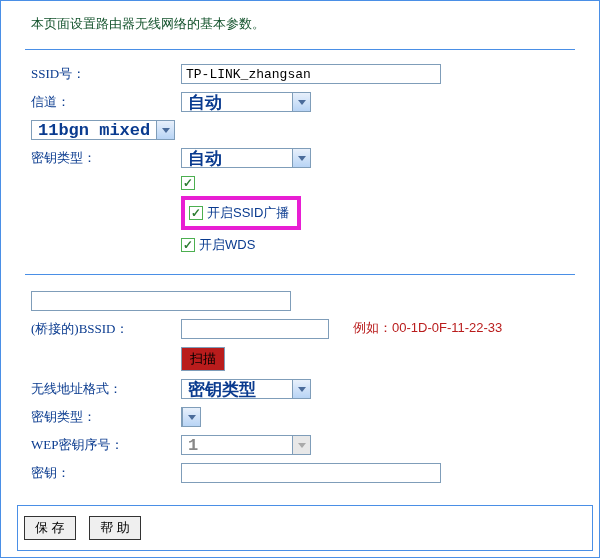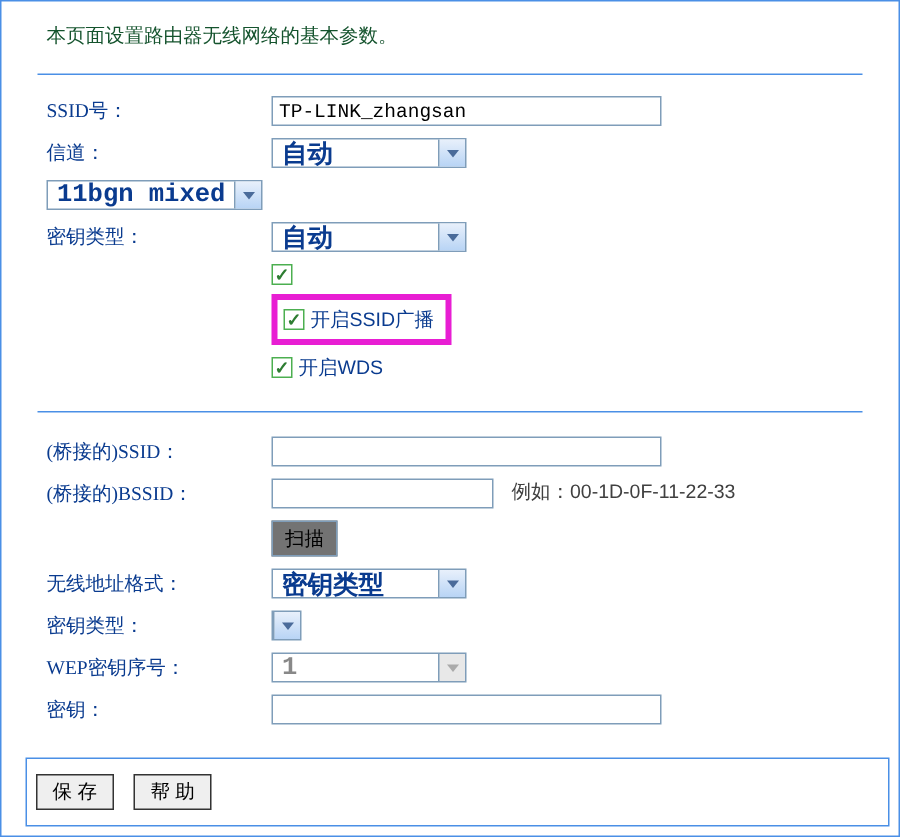--- a/index.html
+++ b/index.html
@@ -21,22 +21,22 @@
 .select-wrap.disabled { color: #888; }
 .select-text { padding: 1px 6px; font-family: "Courier New", monospace; font-size: 17px; min-width: 110px; display: flex; align-items: center; font-weight: bold; }
 .select-btn { width: 18px; background: linear-gradient(#E8F0FB, #B8D4F5); border-left: 1px solid #7F9DB9; display: flex; align-items: center; justify-content: center; cursor: pointer; }
 .select-btn.disabled { background: #E8E8E8; cursor: default; }
 .arrow-down { width: 0; height: 0; border-left: 4px solid transparent; border-right: 4px solid transparent; border-top: 5px solid #4A6B9A; }
 .arrow-down.disabled { border-top-color: #aaa; }
 .checkbox-row { display: flex; align-items: center; margin-left: 150px; margin-bottom: 6px; }
 .checkbox { width: 14px; height: 14px; border: 1px solid #4CAF50; display: inline-flex; align-items: center; justify-content: center; margin-right: 4px; background: #fff; cursor: pointer; }
 .check { color: #2E7D32; font-size: 12px; line-height: 1; font-weight: bold; }
 .highlight { border: 4px solid #E81ED3; padding: 4px 8px 4px 4px; display: inline-flex; align-items: center; }
-.hint { color: #404040; margin-left: 6px; }
-.scan-btn { border: 1px solid #7F9DB9; background: #737373; padding: 2px 8px; font-size: 13px; color: #000; cursor: pointer; margin-left: 150px; }
+.hint { color: #b91c1c; margin-left: 18px; }
+.scan-btn { border: 1px solid #7F9DB9; background: #b91c1c; padding: 2px 8px; font-size: 13px; color: #000; cursor: pointer; margin-left: 150px; }
 .bssid-input { width: 148px; }
 .bridge-input { width: 260px; }
 .key-input { width: 260px; }
 .footer { padding: 10px 6px; border: 1px solid #4A8FE6; margin: 6px; position: absolute; bottom: 0; left: 10px; right: 0; background: #fff; }
 .footer-btn { border: 1px solid #333; background: #EFEFEF; padding: 2px 10px; font-size: 13px; cursor: pointer; margin-right: 10px; font-family: SimSun, sans-serif; }
 </style>
 </head>
 <body>
 
 <div class="window">
@@ -105,21 +105,20 @@
       <div class="checkbox-row">
         <span class="checkbox">
             <span class="check">✓</span>
           </span>
         <span>开启WDS</span>
       </div>
     </div>
 
     <div class="section2">
       <div class="row">
-        <div class="label">(桥接的)SSID：</div>
         <div class="control">
           <input type="text" class="bridge-input" value="" style="">
         </div>
       </div>
 
       <div class="row">
         <div class="label">(桥接的)BSSID：</div>
         <div class="control">
           <input type="text" class="bssid-input" value="" style="">
           <span class="hint">例如：00-1D-0F-11-22-33</span>

